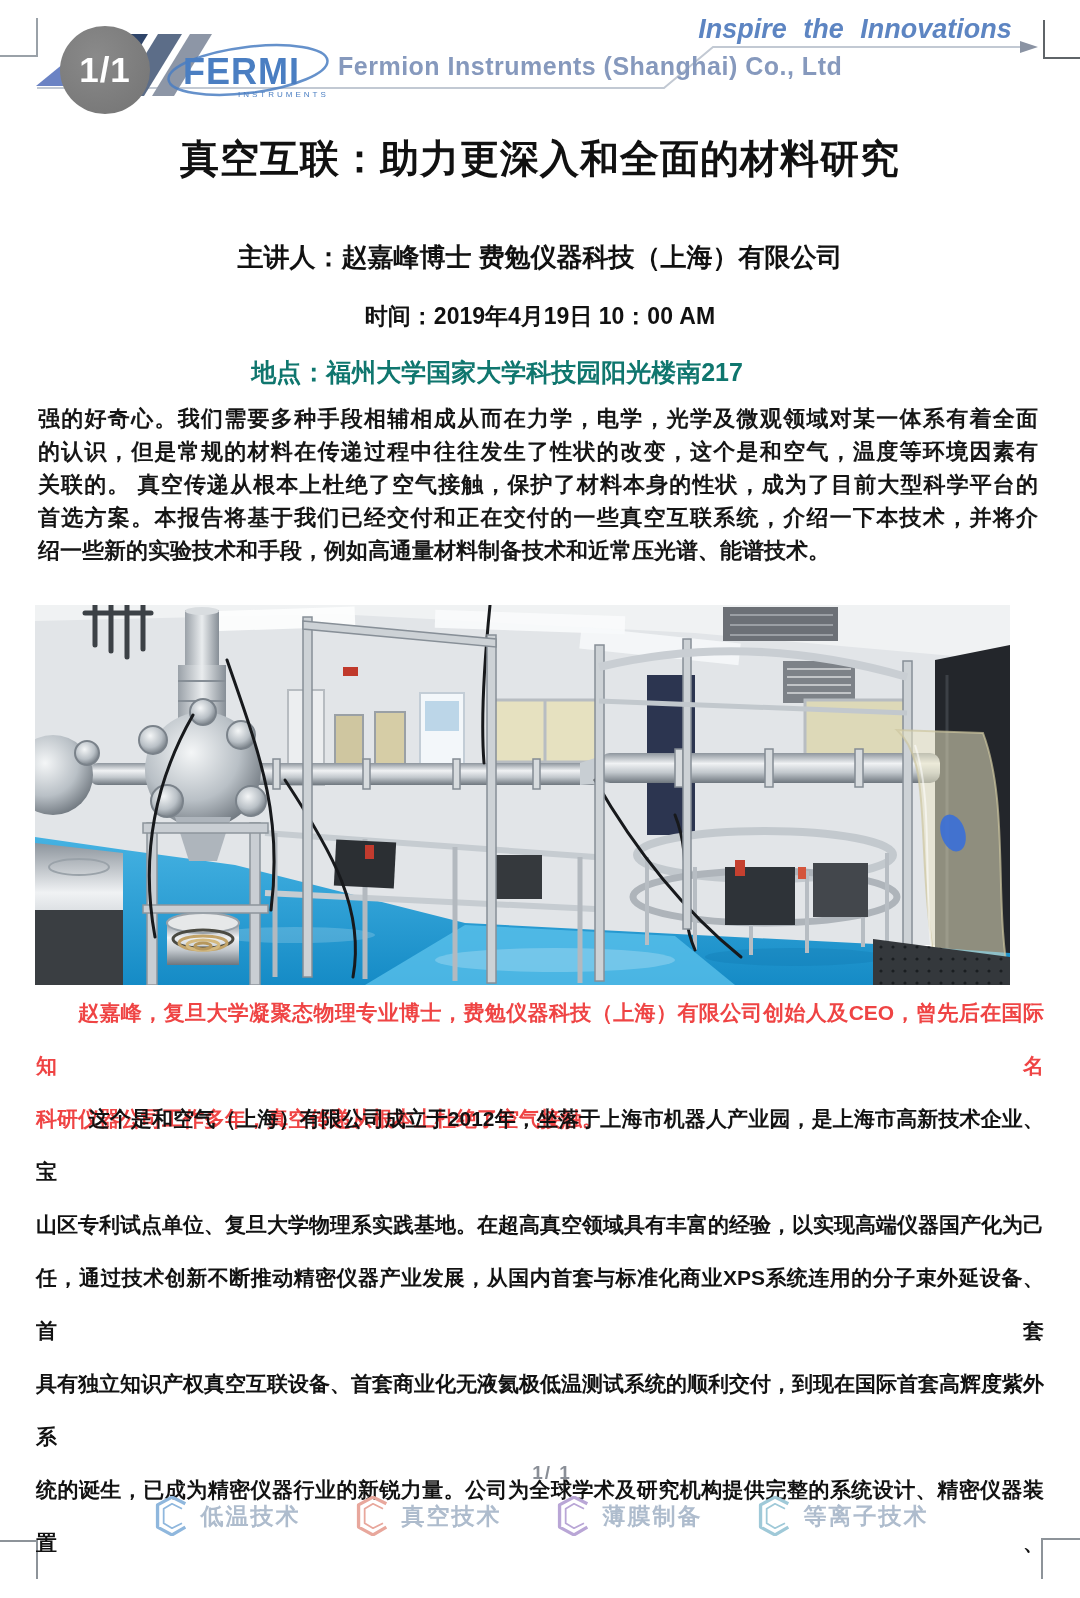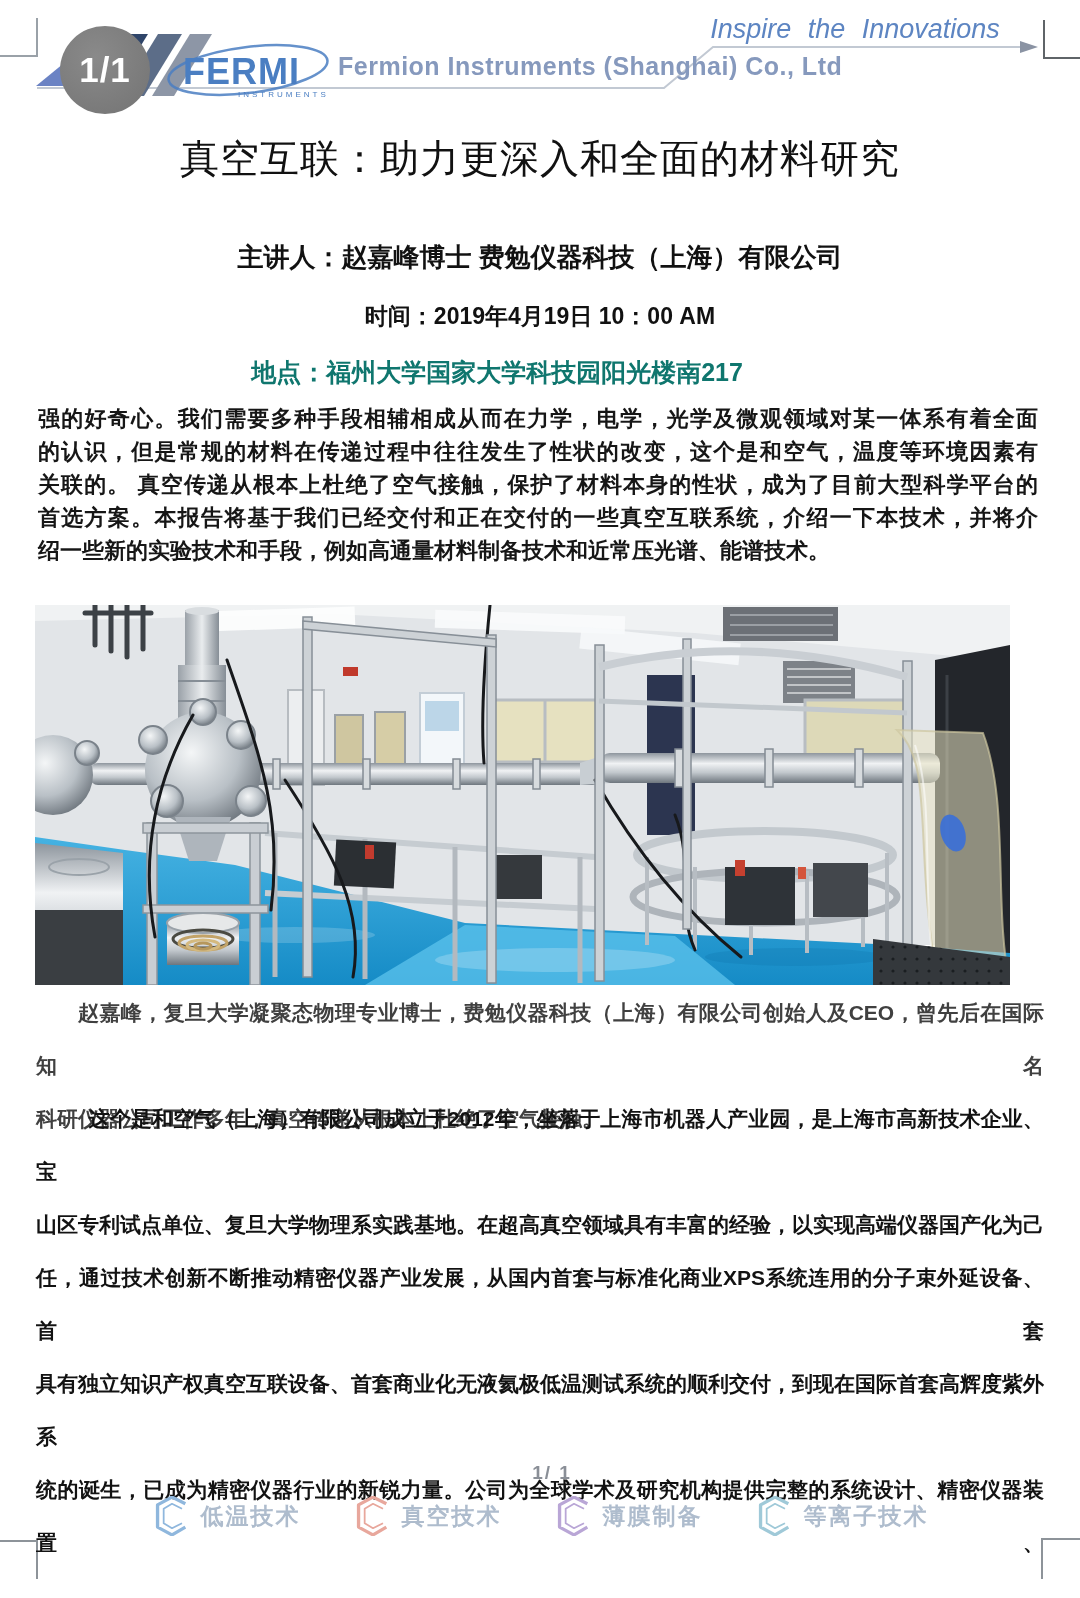--- a/index.html
+++ b/index.html
@@ -14,35 +14,35 @@
   #mark-br{right:0;top:1538px;width:37px;height:39px;border-left:2px solid #8d9399;border-top:2px solid #8d9399;}
 
   
   #header-deco{position:absolute;left:0;top:0;width:1080px;height:130px;}
   .badge{position:absolute;left:60px;top:26px;width:90px;height:88px;border-radius:50%;
          background:radial-gradient(circle at 40% 35%, #8a8a8a, #737373);color:#fff;
          font-size:35px;font-weight:bold;display:flex;align-items:center;justify-content:center;letter-spacing:1px;}
   .company-name{position:absolute;left:338px;top:52px;font-size:25px;font-weight:bold;
                 color:#8699bd;letter-spacing:0.5px;white-space:nowrap;}
   .tagline{position:absolute;left:690px;top:14px;width:330px;text-align:center;font-style:italic;
-           font-weight:normal;font-size:27px;color:#5d85c2;word-spacing:9px;white-space:nowrap;}
+           font-weight:bold;font-size:27px;color:#5d85c2;word-spacing:9px;white-space:nowrap;}
 
   
   .doc-title{position:absolute;left:0;top:132px;width:1080px;text-align:center;
-             font-size:39px;font-weight:400;letter-spacing:1px;color:#111;}
+             font-size:39px;font-weight:700;letter-spacing:1px;color:#111;}
   .speaker{position:absolute;left:0;top:240px;width:1080px;text-align:center;
            font-size:26px;font-weight:bold;color:#111;}
   .time{position:absolute;left:0;top:301px;width:1080px;text-align:center;
         font-size:23px;font-weight:bold;color:#111;}
   .location{position:absolute;left:0;top:356px;width:994px;text-align:center;
             font-size:25px;font-weight:bold;color:#0f766e;}
 
   .abstract{position:absolute;left:38px;top:402px;width:1000px;font-size:22px;font-weight:600;color:#161616;}
   .abstract .jline{line-height:33px;}
-  .bio{position:absolute;left:36px;top:986px;width:1008px;font-size:21px;font-weight:bold;color:#404040;}
+  .bio{position:absolute;left:36px;top:986px;width:1008px;font-size:21px;font-weight:bold;color:#ef4444;}
   .bio .jline{line-height:53px;}
   .companyp{position:absolute;left:36px;top:1092px;width:1008px;font-size:21px;font-weight:bold;color:#121212;}
   .companyp .jline{line-height:53px;}
 
   .jline{text-align:justify;text-align-last:justify;white-space:normal;}
   .jline.first2{text-indent:2em;}
   .jline.first25{text-indent:2.5em;}
   .jline.last{text-align-last:left;}
 
   

